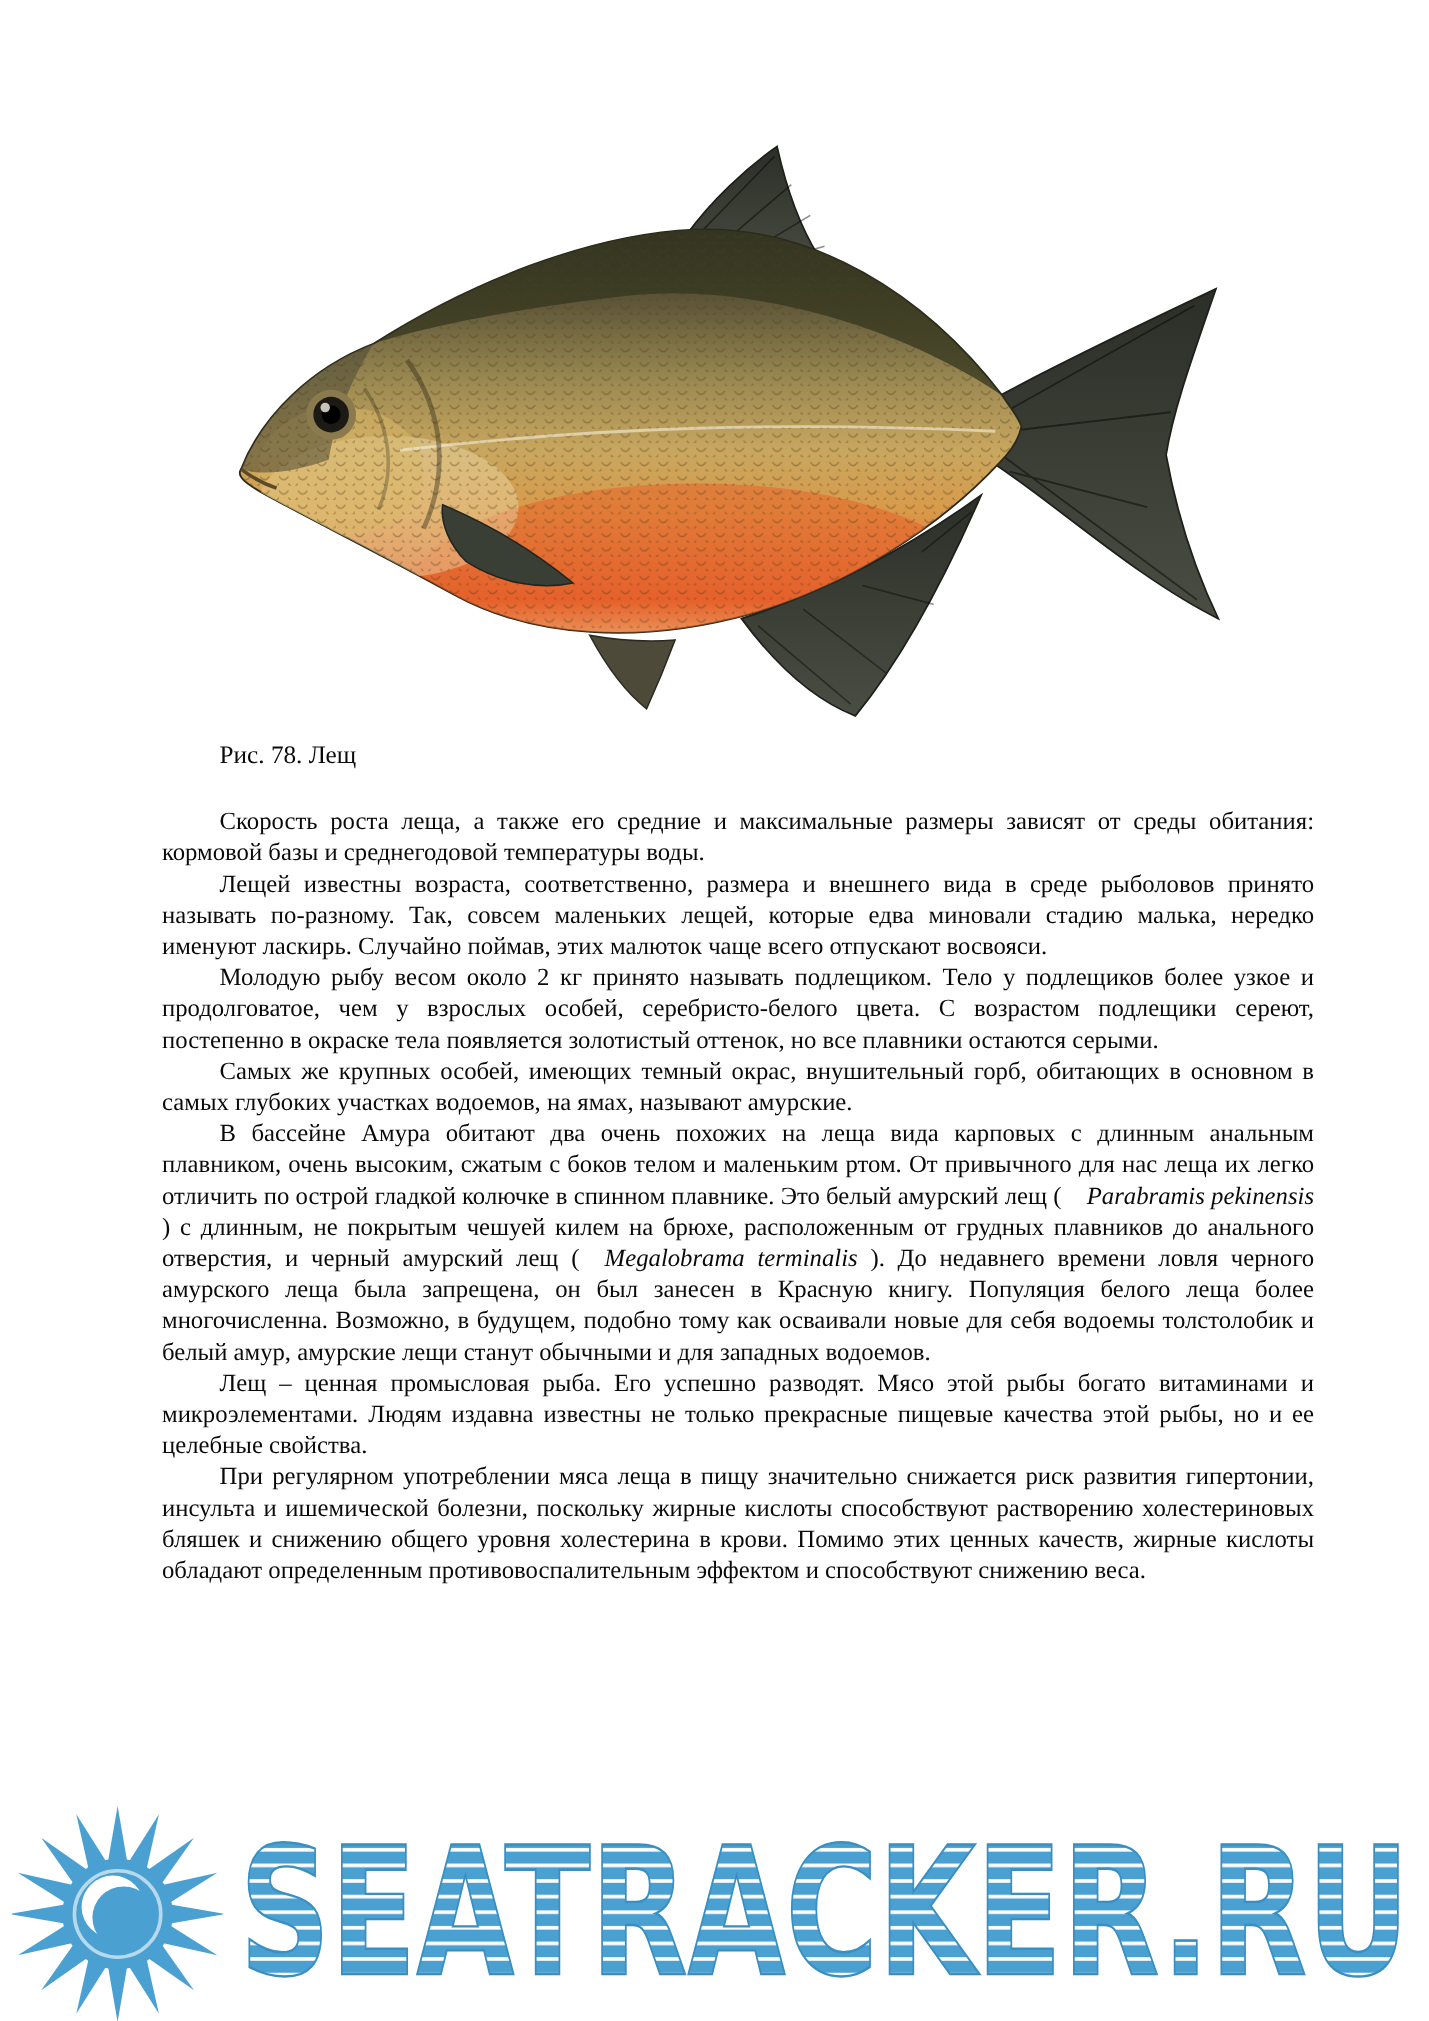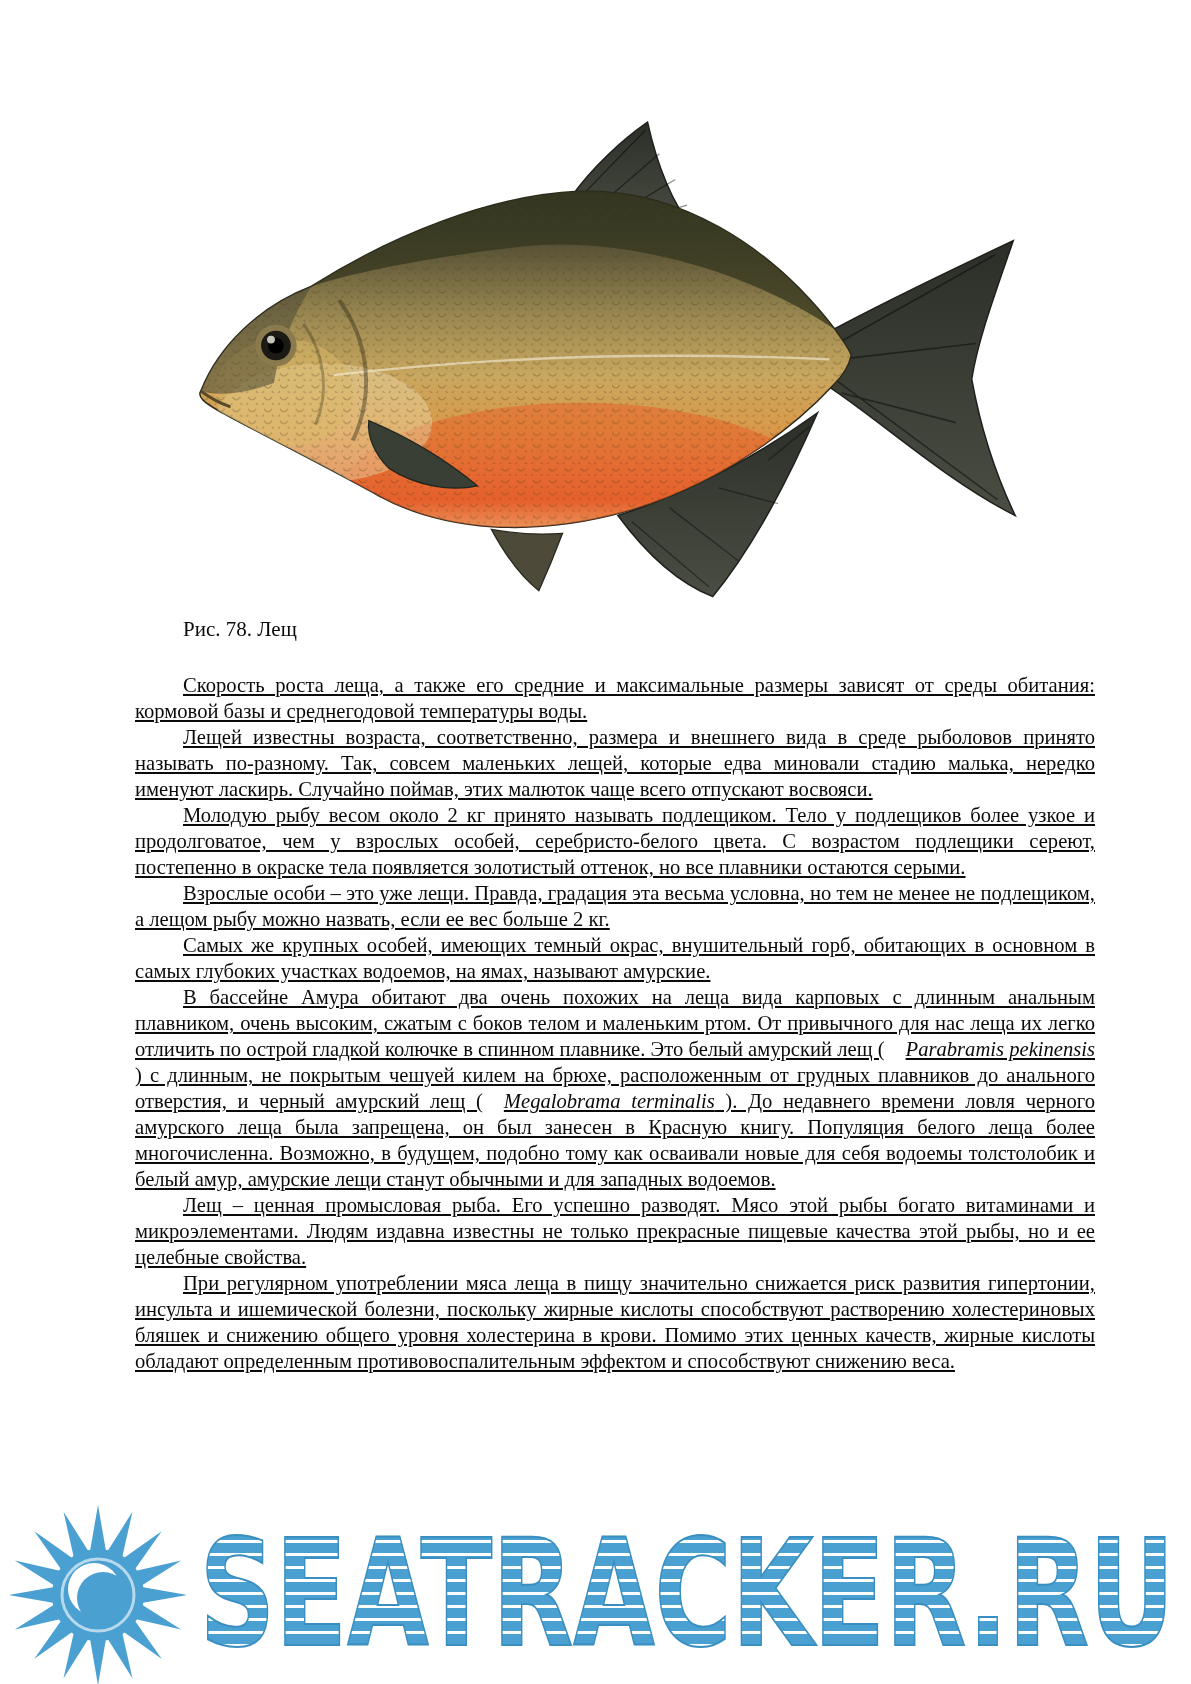--- a/index.html
+++ b/index.html
@@ -21,21 +21,21 @@
     margin: 16px 0 0 48px;
     font-size: 21px;
     text-align: left;
   }
   .article {
     margin-top: 30px;
     font-size: 20.6px;
     line-height: 26px;
     text-align: justify;
   }
-  .article p { margin: 0; padding: 0; text-indent: 48px; text-decoration: underline; }
+  .article p { margin: 0; padding: 0; text-indent: 48px; }
   .species { font-style: italic; margin-left: 21px; }
   .watermark {
     position: absolute;
     left: 10px; top: 1406px;
     width: 1174px; height: 186px;
     display: flex;
     align-items: center;
     pointer-events: none;
   }
   .wm-text-svg { flex: 0 0 auto; margin-left: 6px; }
@@ -107,21 +107,20 @@
         <circle cx="87" cy="246" r="4" fill="#e8e4d8" opacity="0.85"></circle>
       </svg>
 
       <figcaption class="figure-caption">Рис. 78. Лещ</figcaption>
     </figure>
 
     <div class="article">
       <p><span>Скорость роста леща, а также его средние и максимальные размеры зависят от среды обитания: кормовой базы и среднегодовой температуры воды.</span></p>
       <p><span>Лещей известны возраста, соответственно, размера и внешнего вида в среде рыболовов принято называть по-разному. Так, совсем маленьких лещей, которые едва миновали стадию малька, нередко именуют ласкирь. Случайно поймав, этих малюток чаще всего отпускают восвояси.</span></p>
       <p><span>Молодую рыбу весом около 2 кг принято называть подлещиком. Тело у подлещиков более узкое и продолговатое, чем у взрослых особей, серебристо-белого цвета. С возрастом подлещики сереют, постепенно в окраске тела появляется золотистый оттенок, но все плавники остаются серыми.</span></p>
-      <p><span>Взрослые особи – это уже лещи. Правда, градация эта весьма условна, но тем не менее не подлещиком, а лещом рыбу можно назвать, если ее вес больше 2 кг.</span></p>
       <p><span>Самых же крупных особей, имеющих темный окрас, внушительный горб, обитающих в основном в самых глубоких участках водоемов, на ямах, называют амурские.</span></p>
       <p><span>В бассейне Амура обитают два очень похожих на леща вида карповых с длинным анальным плавником, очень высоким, сжатым с боков телом и маленьким ртом. От привычного для нас леща их легко отличить по острой гладкой колючке в спинном плавнике. Это белый амурский лещ (</span><em class="species">Parabramis pekinensis</em><span> ) с длинным, не покрытым чешуей килем на брюхе, расположенным от грудных плавников до анального отверстия, и черный амурский лещ (</span><em class="species">Megalobrama terminalis</em><span> ). До недавнего времени ловля черного амурского леща была запрещена, он был занесен в Красную книгу. Популяция белого леща более многочисленна. Возможно, в будущем, подобно тому как осваивали новые для себя водоемы толстолобик и белый амур, амурские лещи станут обычными и для западных водоемов.</span></p>
       <p><span>Лещ – ценная промысловая рыба. Его успешно разводят. Мясо этой рыбы богато витаминами и микроэлементами. Людям издавна известны не только прекрасные пищевые качества этой рыбы, но и ее целебные свойства.</span></p>
       <p><span>При регулярном употреблении мяса леща в пищу значительно снижается риск развития гипертонии, инсульта и ишемической болезни, поскольку жирные кислоты способствуют растворению холестериновых бляшек и снижению общего уровня холестерина в крови. Помимо этих ценных качеств, жирные кислоты обладают определенным противовоспалительным эффектом и способствуют снижению веса.</span></p>
     </div>
   </div>
 
   <div class="watermark">
     <svg width="176" height="184" viewBox="0 0 176 184" xmlns="http://www.w3.org/2000/svg">
       <g fill="#4ba0d2">

